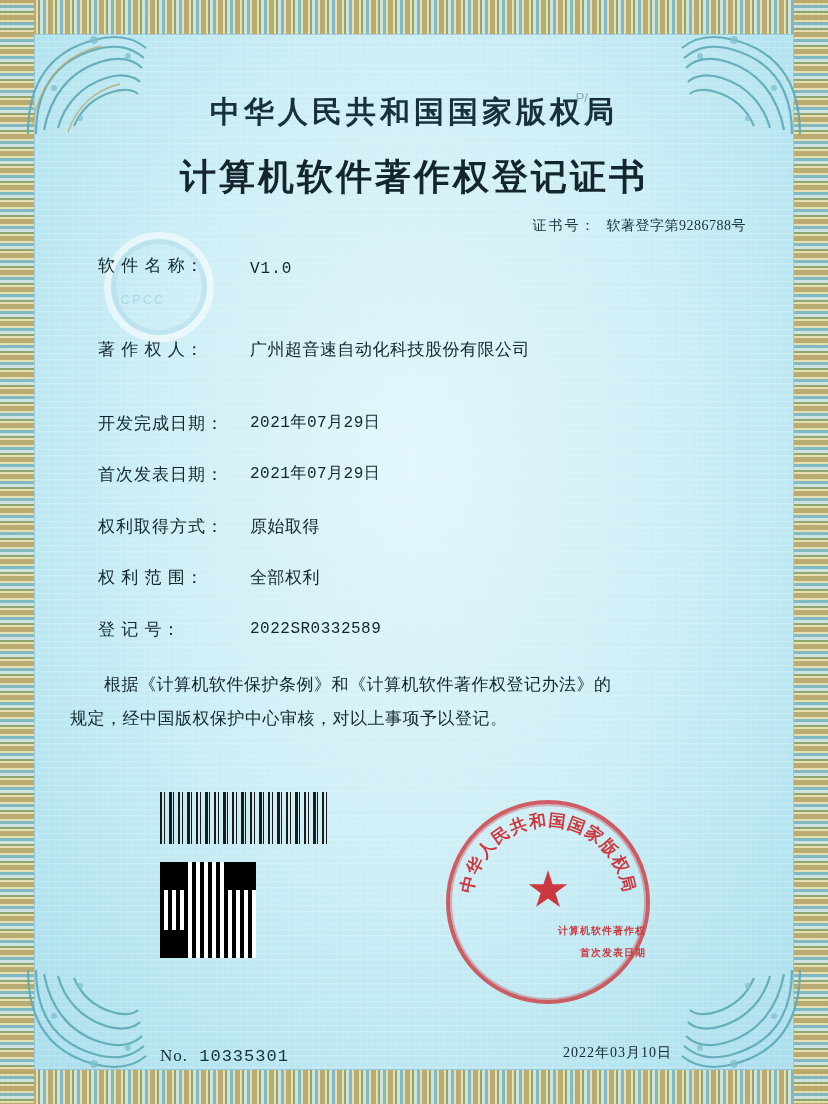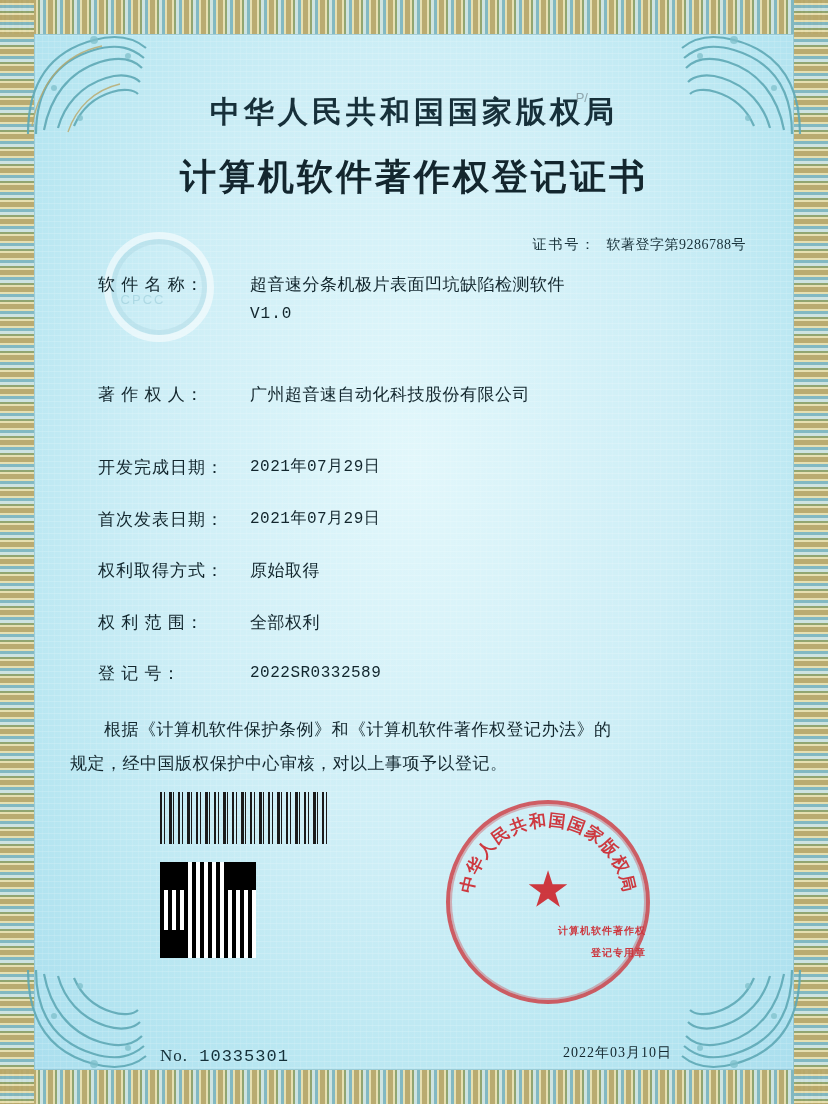--- a/index.html
+++ b/index.html
@@ -132,21 +132,21 @@
   }
   .doc-title {
     text-align: center;
     margin-top: 20px;
     font-size: 36px;
     letter-spacing: 3px;
     color: #13262e;
     font-weight: 700;
   }
   .cert-no {
-    margin-top: 34px;
+    margin-top: 15px;
     text-align: right;
     font-size: 14px;
     color: #173038;
     padding-right: 22px;
     letter-spacing: .5px;
   }
   .cert-no .label { letter-spacing: 2px; }
   .cert-no .value { margin-left: 10px; }
 
   .fields {
@@ -388,21 +388,20 @@
 
     <div class="cert-no">
       <span class="label">证书号：</span><span class="value">软著登字第9286788号</span>
     </div>
 
     <div class="fields">
 
       <div class="field-row gap-lg">
         <div class="field-label">软 件 名 称：</div>
         <div class="field-value">
-          <span>超音速分条机极片表面凹坑缺陷检测软件</span>
           <span class="line2">V1.0</span>
         </div>
       </div>
 
       <div class="field-row gap-xl">
         <div class="field-label">著 作 权 人：</div>
         <div class="field-value">广州超音速自动化科技股份有限公司</div>
       </div>
 
       <div class="field-row">
@@ -451,19 +450,19 @@
       <svg class="seal-arc" viewBox="0 0 196 196">
         <defs>
           <path id="sealArc" d="M 22,98 A 76,76 0 0 1 174,98"></path>
         </defs>
         <text font-size="17" font-family="Liberation Serif, serif" font-weight="700" fill="#ce2027" letter-spacing="1.5">
           <textPath href="#sealArc" startOffset="50%" text-anchor="middle">中华人民共和国国家版权局</textPath>
         </text>
       </svg>
       <div class="seal-star">★</div>
       <div class="seal-l1">计算机软件著作权</div>
-      <div class="seal-l2">登记专用章</div>
+      <div class="seal-l2">首次发表日期</div>
     </div>
 
     <div class="issue-date">2022年03月10日</div>
 
   </div>
 </div>
 
 </body></html>

